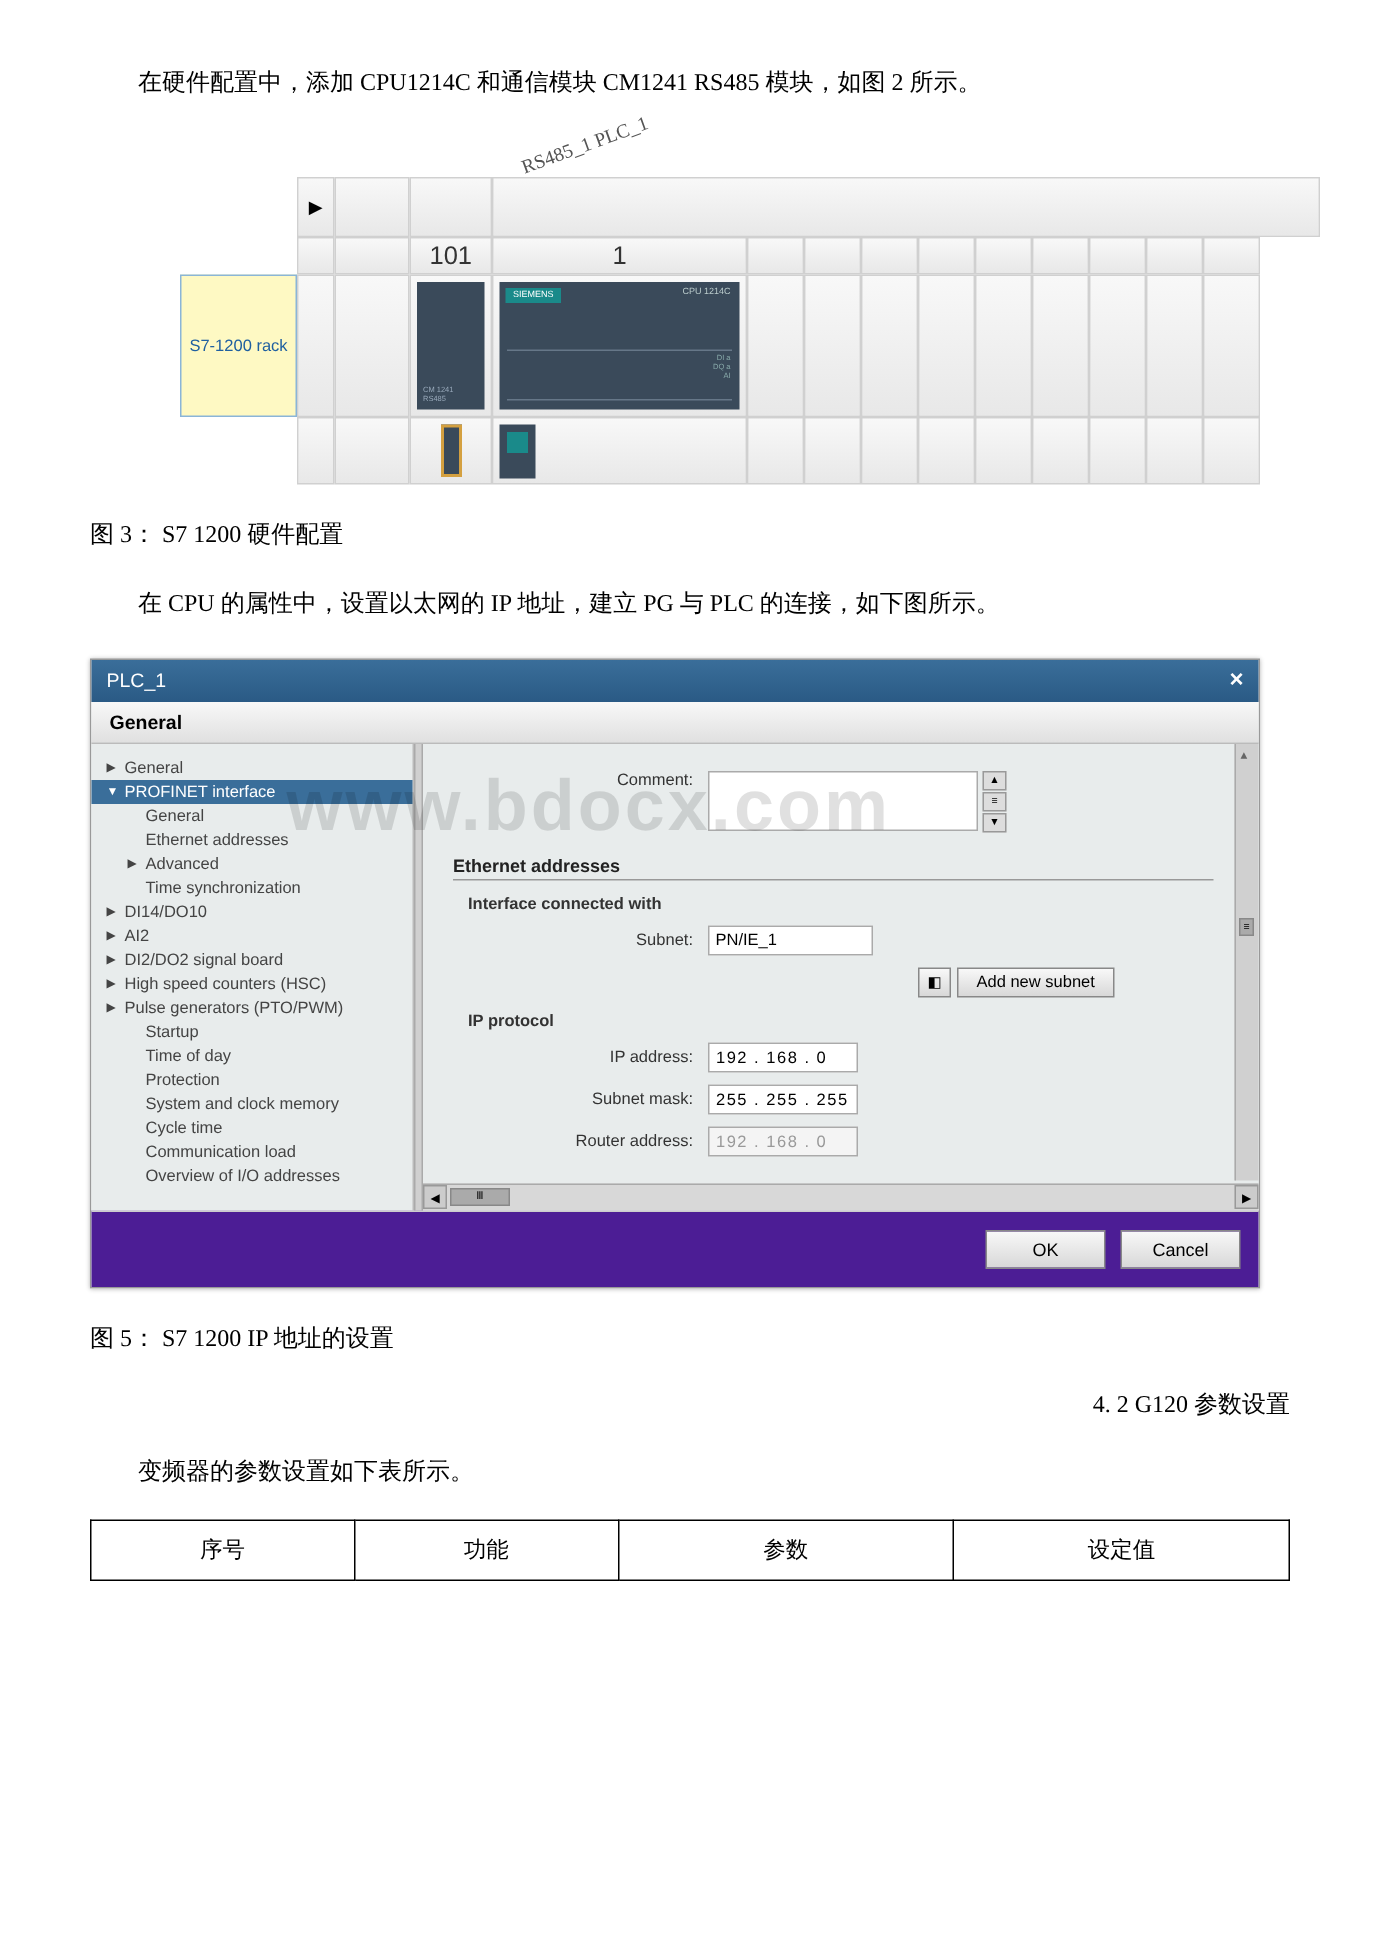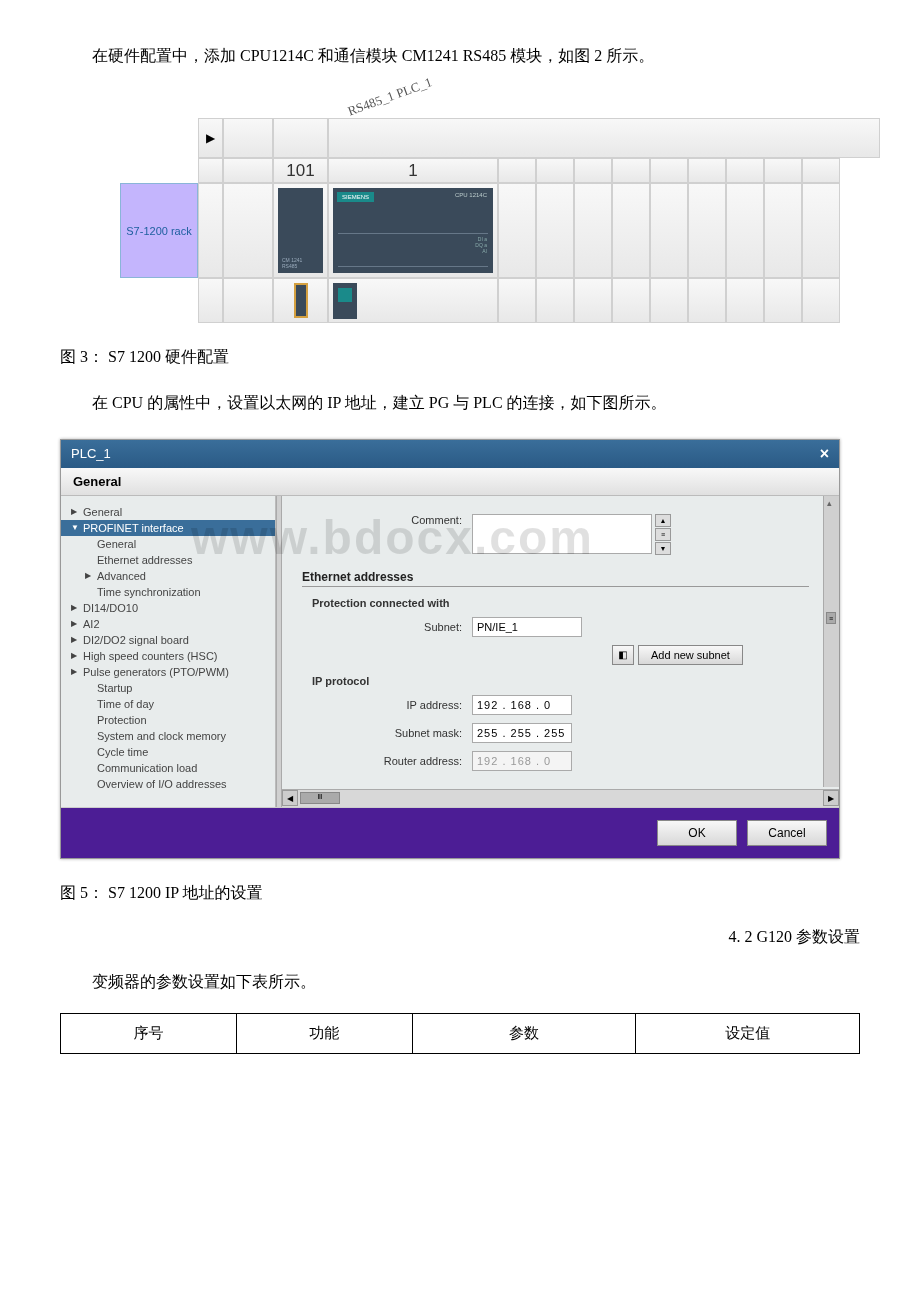--- a/index.html
+++ b/index.html
@@ -7,21 +7,21 @@
     .paragraph { margin-bottom: 15px; line-height: 2; text-indent: 2em; }
     .caption { margin: 20px 0 15px 0; line-height: 1.8; }
     .subheading { margin: 15px 0; text-indent: 2em; line-height: 1.8; text-align: right; }
     
     
     .hw-config { margin: 20px 0 20px 60px; width: 760px; }
     .hw-cell { border: 1px solid #d0d0d0; background: linear-gradient(#f8f8f8,#e8e8e8); }
     .hw-header-cell { height: 40px; display: flex; align-items: center; justify-content: center; font-size: 17px; font-family: Arial; color: #333; }
     .hw-tag { font-family: cursive; font-size: 13px; transform: rotate(-20deg); padding: 0 0 10px 20px; color: #555; }
     .hw-chevron { width: 25px; height: 40px; display: flex; align-items: center; justify-content: center; border: 1px solid #d0d0d0; background: linear-gradient(#f8f8f8,#e8e8e8); font-size: 12px; }
-    .hw-rack-label { border: 1px solid #8ab5d8; background: #c4b5fd; color: #2060a0; font-size: 11px; font-family: Arial; display: flex; align-items: center; justify-content: center; height: 50px; }
+    .hw-rack-label { border: 1px solid #8ab5d8; background: #fef9c3; color: #2060a0; font-size: 11px; font-family: Arial; display: flex; align-items: center; justify-content: center; height: 50px; }
     .hw-module-cell { border: 1px solid #d0d0d0; background: linear-gradient(#f8f8f8,#e8e8e8); height: 95px; position: relative; padding: 4px; }
     .hw-module-inner { background: #3a4a5a; width: 100%; height: 100%; position: relative; }
     .hw-siemens { position: absolute; top: 4px; left: 4px; background: #1a8a8a; color: #fff; font-size: 6px; font-family: Arial; padding: 2px 5px; }
     .hw-cpu-label { position: absolute; top: 4px; right: 6px; color: #bcc; font-size: 6px; font-family: Arial; }
     .hw-bottom-cell { border: 1px solid #d0d0d0; background: linear-gradient(#f8f8f8,#e8e8e8); height: 45px; padding: 4px; }
     .hw-port { width: 14px; height: 35px; border: 2px solid #d4a040; background: #3a4a5a; display: inline-block; }
     .hw-port2 { width: 14px; height: 14px; background: #1a8a8a; display: inline-block; margin: 2px; }
     .hw-right-small { width: 38px; }
     
     
@@ -251,21 +251,21 @@
           <div class="plc-row" style="align-items:flex-start;">
             <div class="plc-label">Comment:</div>
             <div class="plc-textarea"></div>
             <div class="plc-updown">
               <div class="plc-updown-btn">▲</div>
               <div class="plc-updown-btn">≡</div>
               <div class="plc-updown-btn">▼</div>
             </div>
           </div>
           <div class="plc-section" style="border-bottom:1px solid #999;padding-bottom:2px;">Ethernet addresses</div>
-          <div class="plc-subsection">Protection connected with</div>
+          <div class="plc-subsection">Interface connected with</div>
           <div class="plc-row">
             <div class="plc-label">Subnet:</div>
             <input class="plc-input" readonly="" value="PN/IE_1" style="">
           </div>
           <div class="plc-row">
             <div class="plc-label"></div>
             <div style="width:110px;"></div>
             <div style="width:30px;"></div>
             <span class="plc-icon-btn">◧</span>
             <button class="plc-btn">Add new subnet</button>

